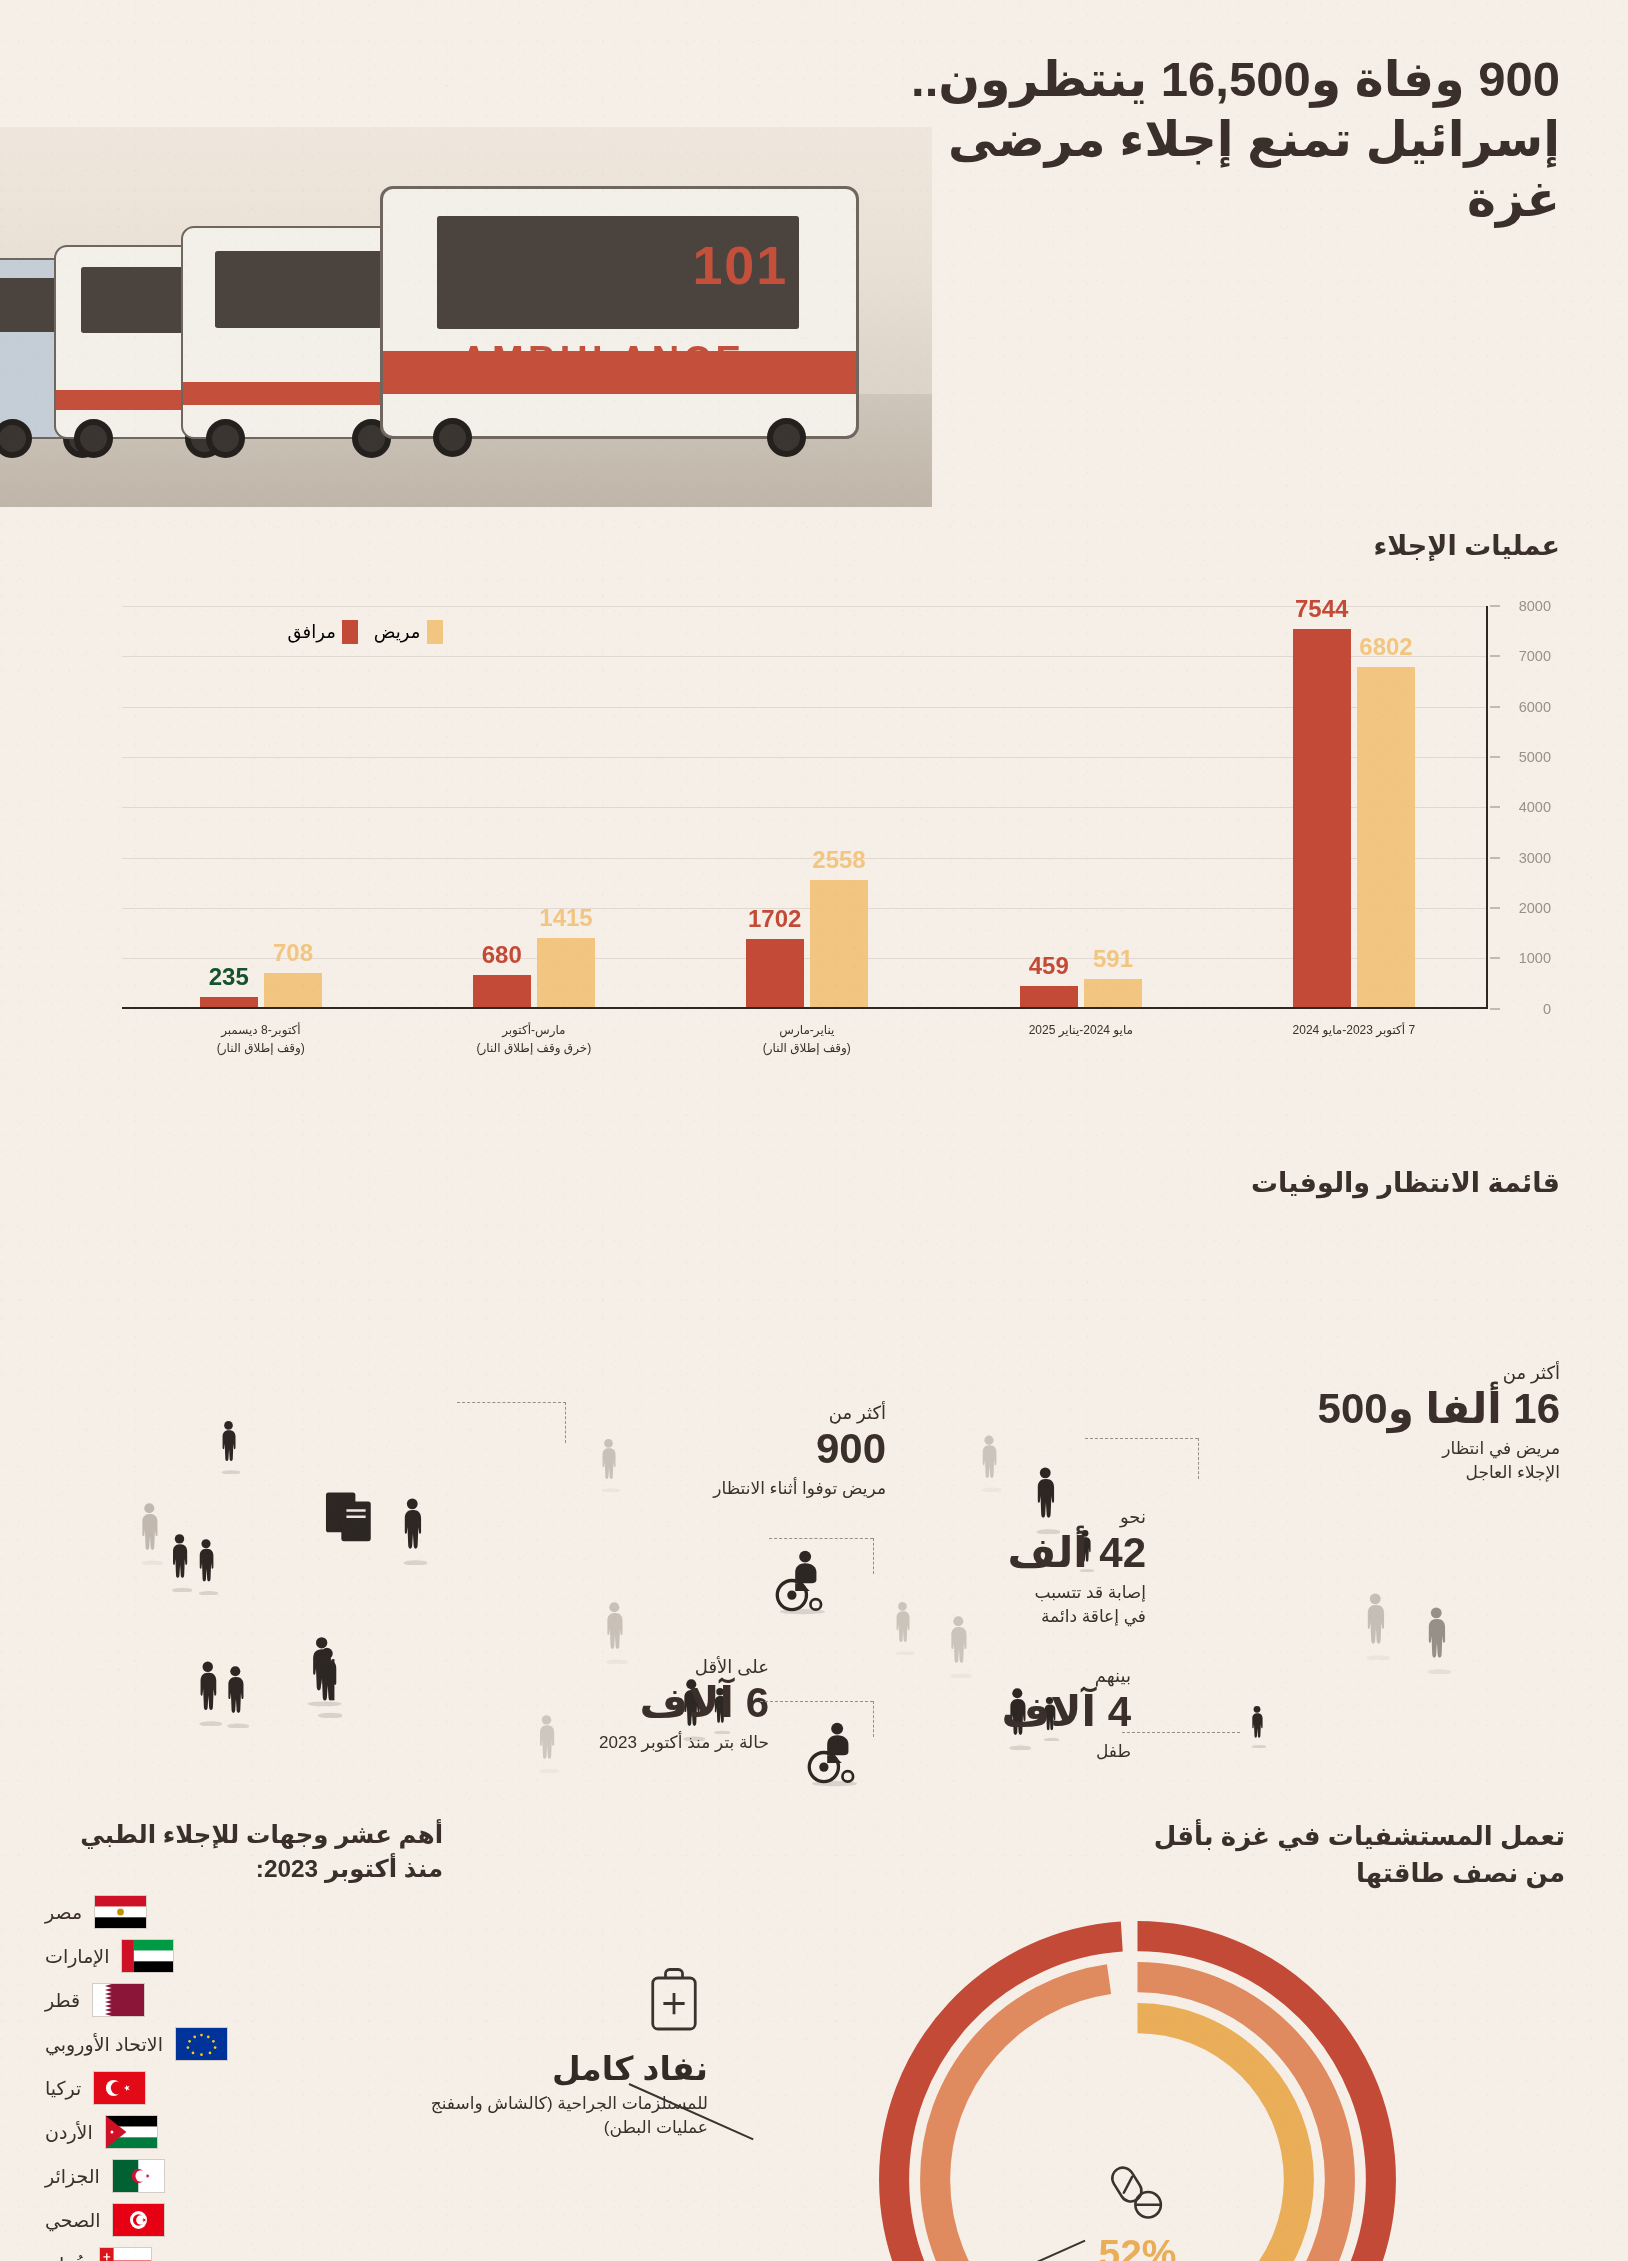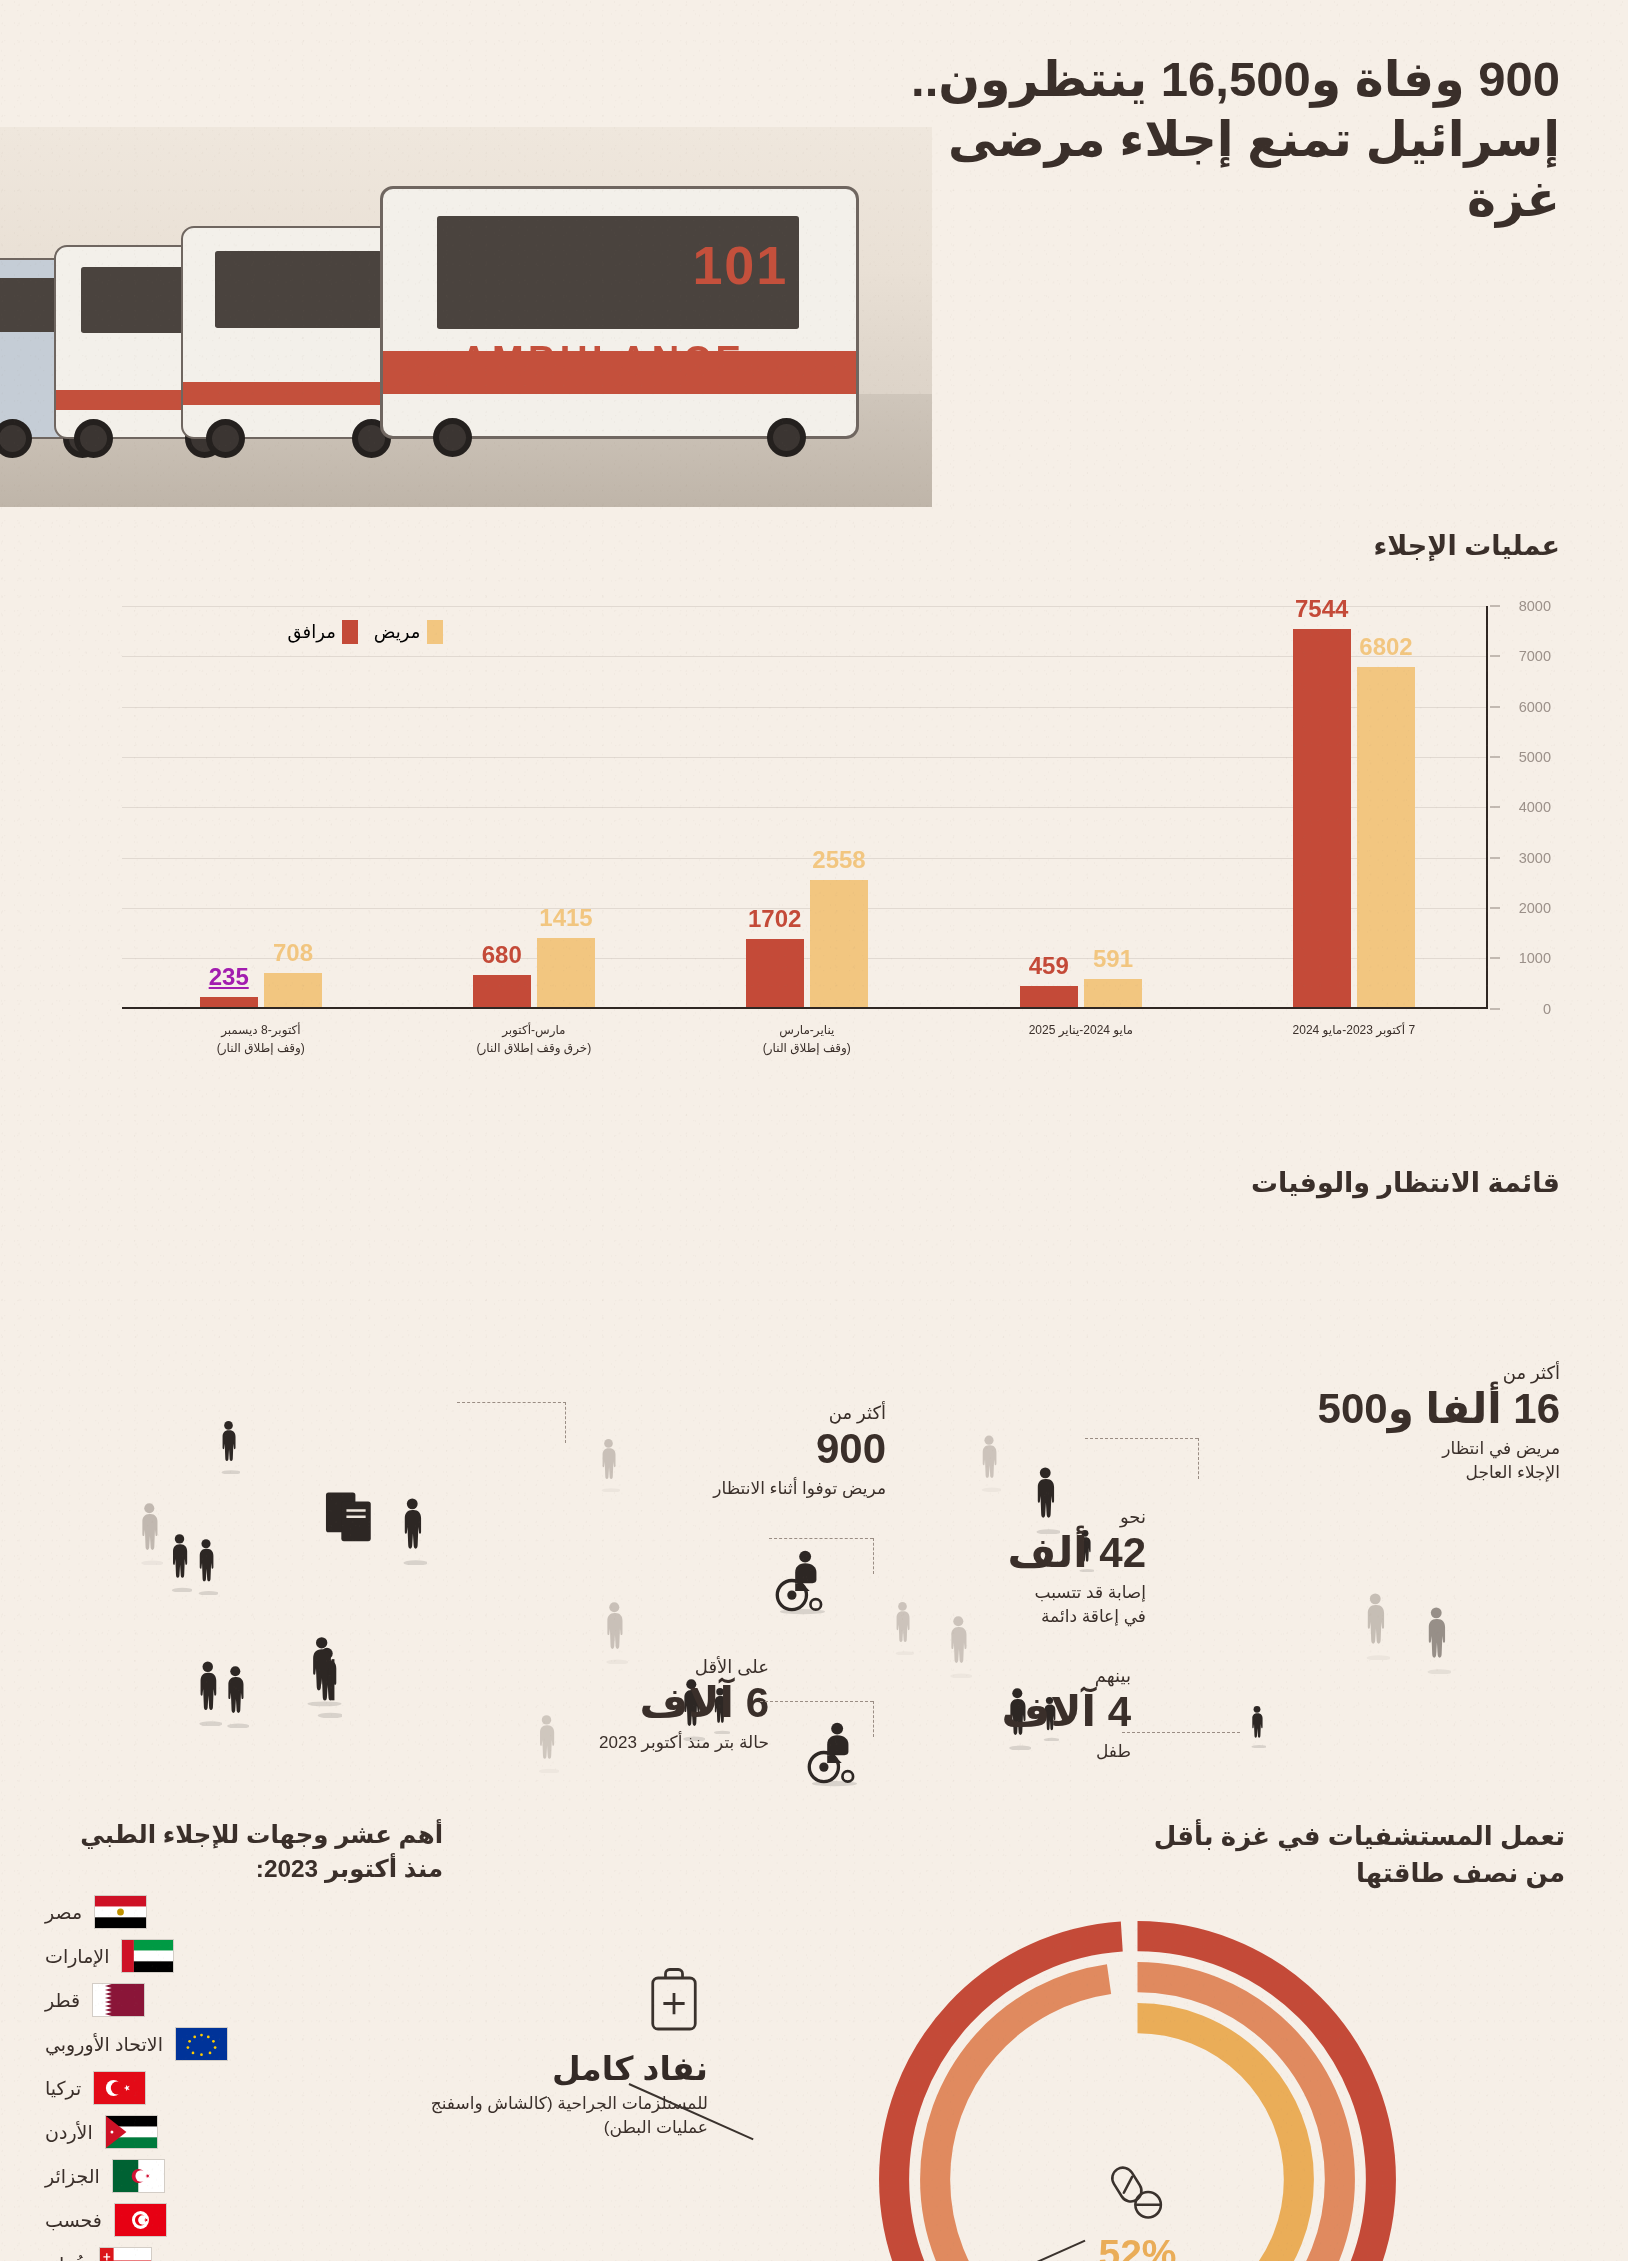--- a/index.html
+++ b/index.html
@@ -245,21 +245,21 @@
             <div>(خرق وقف إطلاق النار)</div>
           </div>
         </div>
         <div class="group" style="right: 1166px;">
           <div class="bar" style="height: 36px;">
             <div class="fill" style="background: rgb(242, 198, 128);"></div>
             <span class="val" style="color: rgb(242, 198, 128);">708</span>
           </div>
           <div class="bar" style="height: 12px;">
             <div class="fill" style="background: rgb(196, 74, 56);"></div>
-            <span class="val" style="color: #a21caf; text-decoration: underline;">235</span>
+            <span class="val" style="color: #14532d;">235</span>
           </div>
           <div class="cat">
             <div>أكتوبر-8 ديسمبر</div>
             <div>(وقف إطلاق النار)</div>
           </div>
         </div>
       </div>
     <div id="axis"></div>
     <div id="axisv"></div>
   </div>
@@ -572,21 +572,21 @@
           <span class="cname">الجزائر</span>
        <svg class="flag" viewBox="0 0 60 36" preserveAspectRatio="none">
             <rect width="30" height="36" fill="#006233"></rect>
             <rect x="30" width="30" height="36" fill="#fff"></rect>
             <circle cx="30" cy="18" r="8" fill="#d21034"></circle>
             <circle cx="33" cy="18" r="6.6" fill="#fff"></circle>
             <path d="M38 18l5-1.8-3.2 4.4 0-5.2 3.2 4.4z" fill="#d21034"></path>
           </svg>
         </div>
         <div class="crow">
-          <span class="cname">فحسب</span>
+          <span class="cname">الصحي</span>
        <svg class="flag" viewBox="0 0 60 36" preserveAspectRatio="none">
             <rect width="60" height="36" fill="#e70013"></rect>
             <circle cx="30" cy="18" r="10" fill="#fff"></circle>
             <circle cx="30" cy="18" r="6.5" fill="#e70013"></circle>
             <circle cx="32.5" cy="18" r="5.3" fill="#fff"></circle>
             <path d="M34 18l4.6-1.5-2.8 3.9 0-4.8 2.8 3.9z" fill="#e70013"></path>
           </svg>
         </div>
         <div class="crow">
           <span class="cname">عُمان</span>

